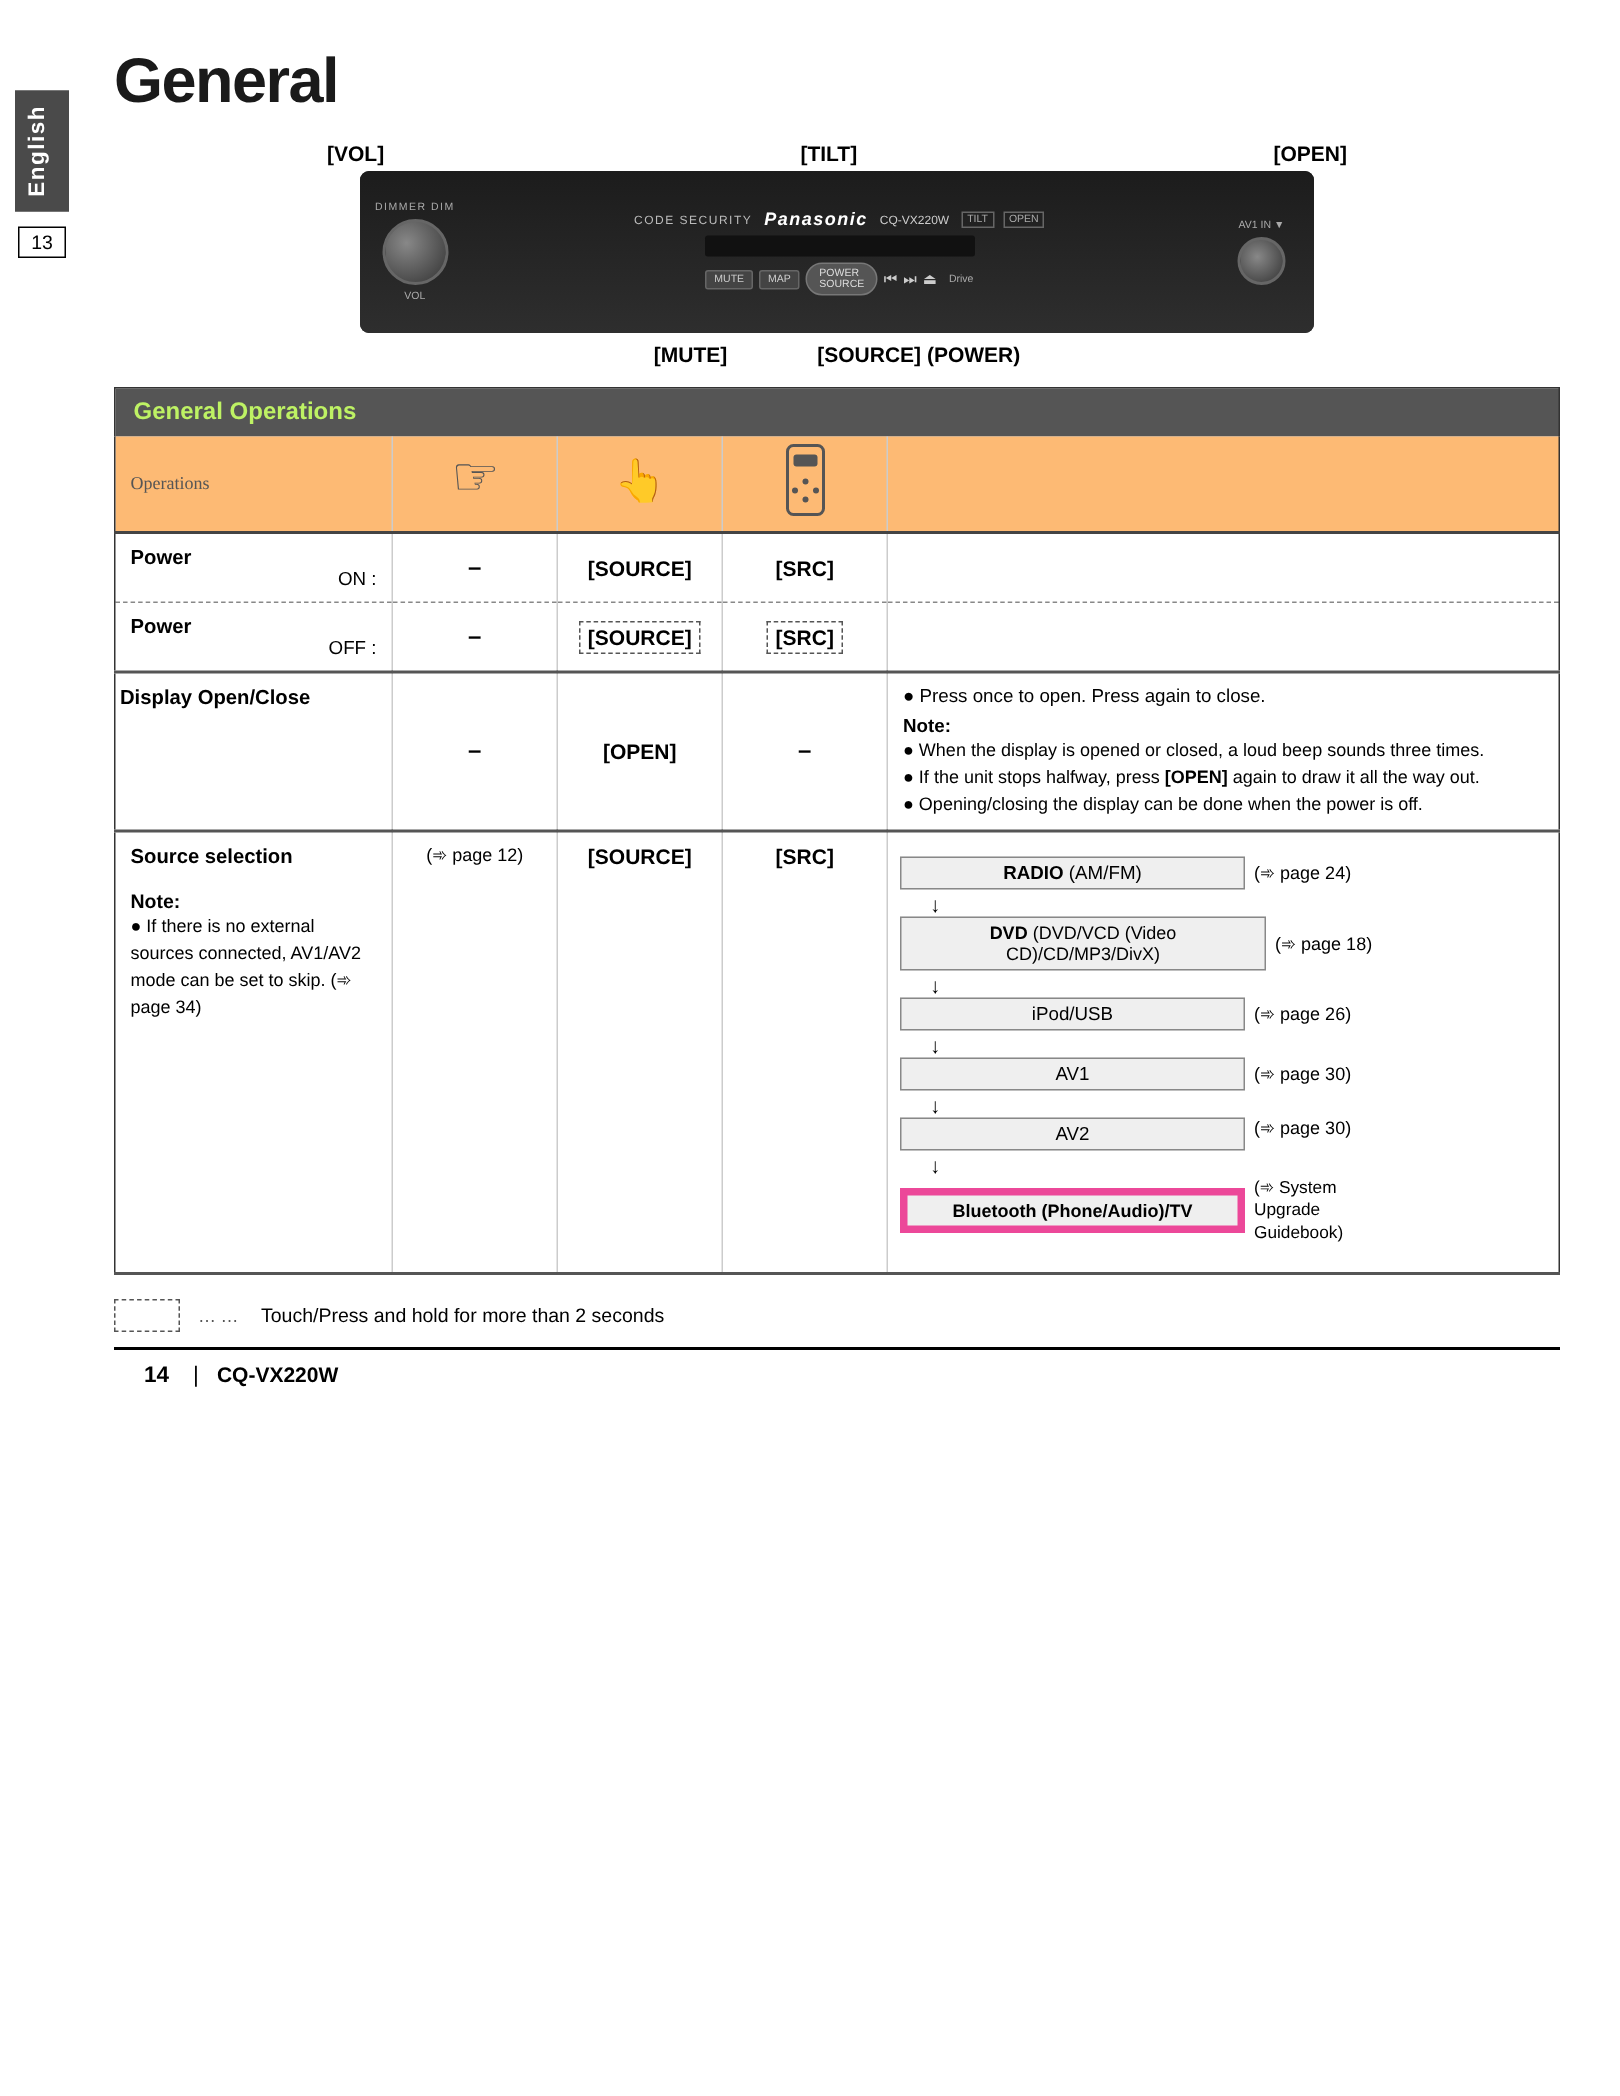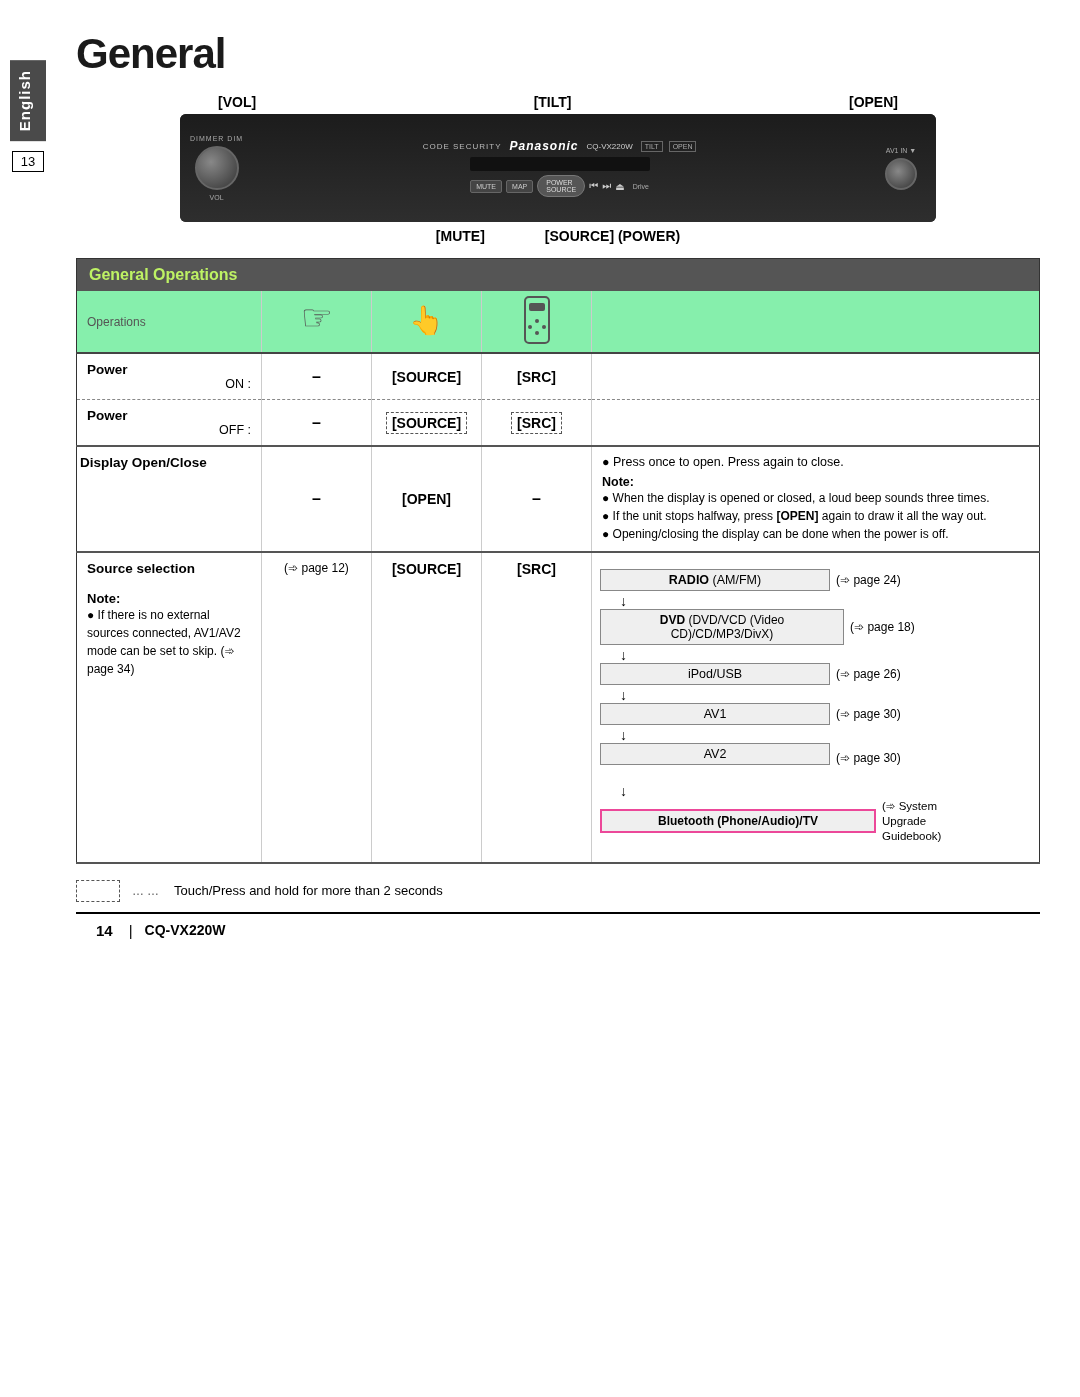--- a/index.html
+++ b/index.html
@@ -80,21 +80,21 @@
       justify-content: space-between;
       width: 680px;
       margin-bottom: 4px;
       font-size: 14px;
       font-weight: bold;
     }
     .device-label {
       text-align: center;
     }
     .device-image {
-      width: 756px;
+      width: 636px;
       height: 108px;
       background: #2a2a2a;
       border-radius: 6px;
       position: relative;
       display: flex;
       align-items: center;
       justify-content: center;
       overflow: hidden;
     }
     
@@ -304,21 +304,21 @@
         <div>[SOURCE] (POWER)</div>
       </div>
     </div>
 
 
     <table class="ops-table" style="border-collapse:collapse;width:100%;">
       <thead>
         <tr>
           <td colspan="5" style="background:#555;color:#bef264;font-size:16px;font-weight:bold;padding:7px 12px;">General Operations</td>
         </tr>
-        <tr style="background:#86efac;border-bottom:2px solid #444;">
+        <tr style="background:#fdba74;border-bottom:2px solid #444;font-family:Liberation Serif, serif;">
           <td style="width:185px;padding:6px 10px;font-size:12px;color:#555;border-right:1px solid #ccc;">Operations</td>
           <td style="width:110px;text-align:center;padding:4px;border-right:1px solid #ccc;">
             
             <svg width="52" height="50" viewBox="0 0 52 50">
               <text x="26" y="35" text-anchor="middle" font-size="36" fill="#555">☞</text>
             </svg>
           </td>
           <td style="width:110px;text-align:center;padding:4px;border-right:1px solid #ccc;">
             
             <svg width="52" height="50" viewBox="0 0 52 50">
@@ -446,30 +446,30 @@
               <div style="text-align:left;padding-left:20px;font-size:14px;">↓</div>
 
               <div style="display:flex;align-items:center;margin-bottom:2px;">
                 <div style="border:1px solid #888;padding:3px 8px;font-size:12.5px;text-align:center;width:230px;background:#efefef;">
                   AV1
                 </div>
                 <span style="font-size:12px;margin-left:6px;white-space:nowrap;">(➾ page 30)</span>
               </div>
               <div style="text-align:left;padding-left:20px;font-size:14px;">↓</div>
 
-              <div style="display:flex;align-items:flex-end;margin-bottom:18px;">
+              <div style="display:flex;align-items:flex-start;margin-bottom:2px;">
                 <div style="border:1px solid #888;padding:3px 8px;font-size:12.5px;text-align:center;width:230px;background:#efefef;">
                   AV2
                 </div>
                 <span style="font-size:12px;margin-left:6px;white-space:nowrap;">(➾ page 30)</span>
               </div>
               <div style="text-align:left;padding-left:20px;font-size:14px;">↓</div>
 
               <div style="display:flex;align-items:center;margin-bottom:2px;">
-                <div style="border:2px solid #ec4899;padding:3px 8px;font-size:12px;text-align:center;width:276px;background:#efefef;">
+                <div style="border:5px solid #ec4899;padding:3px 8px;font-size:12px;text-align:center;width:230px;background:#efefef;">
                   <strong>Bluetooth (Phone/Audio)/TV</strong>
                 </div>
                 <span style="font-size:11.5px;margin-left:6px;white-space:normal;max-width:90px;line-height:1.3;">(➾ System Upgrade Guidebook)</span>
               </div>
 
             </div>
           </td>
         </tr>
 
       </tbody>

